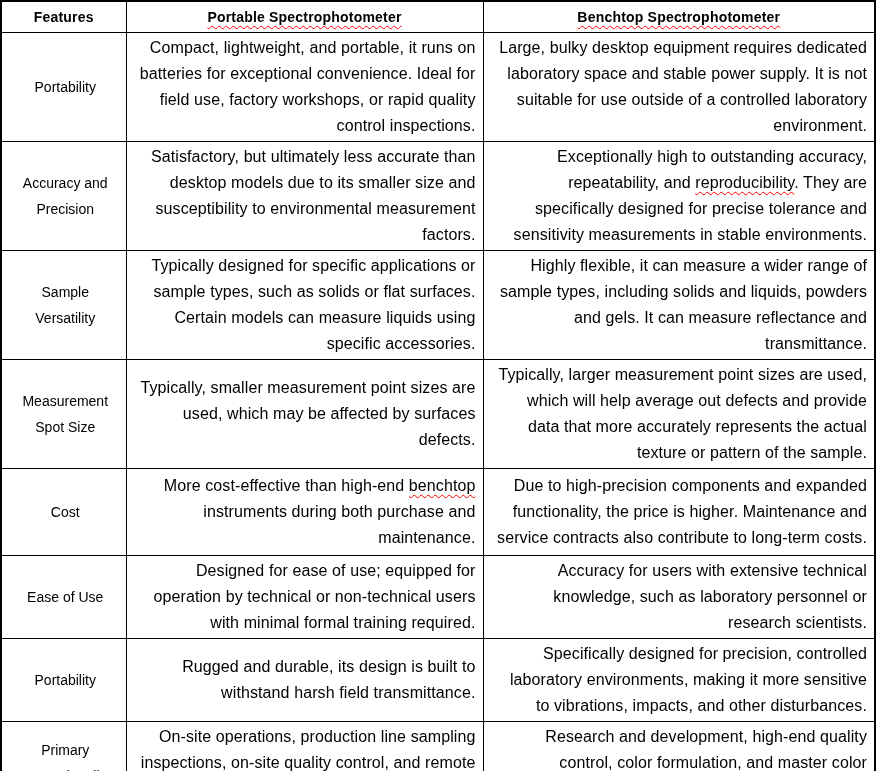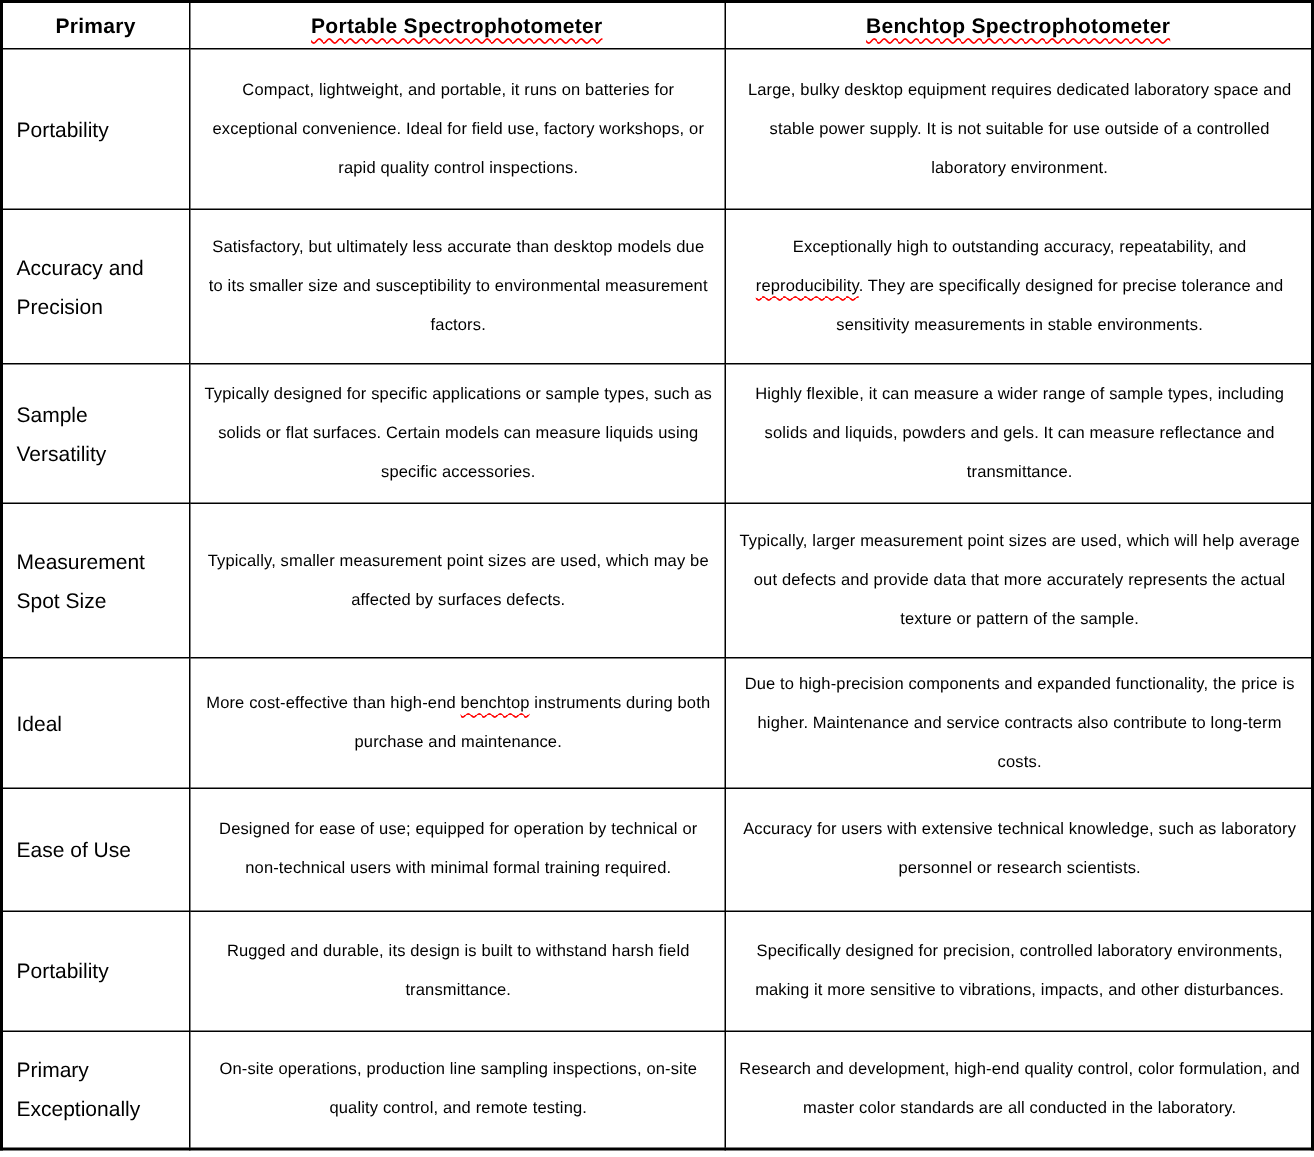--- a/index.html
+++ b/index.html
@@ -46,27 +46,27 @@
   tbody tr:nth-child(4) { height: 103px; }
   tbody tr:nth-child(5) { height: 87px;  }
   tbody tr:nth-child(6) { height: 82px;  }
   tbody tr:nth-child(7) { height: 80px;  }
   tbody tr:nth-child(8) { height: 79px;  }
 
   td.feature {
     font-size: 14px;
     line-height: 26px;
     padding: 2px 6px 2px 9px;
-    text-align: left;
+    text-align: center;
   }
   td.cell {
-    font-size: 11px;
+    font-size: 16px;
     line-height: 26px;
     padding: 2px 7px 2px 9px;
-    text-align: center;
+    text-align: right;
     letter-spacing: 0.1px;
     margin-left: 24px;
   }
   .squiggle {
     text-decoration-line: underline;
     text-decoration-style: wavy;
     text-decoration-color: #ff0000;
     text-decoration-thickness: 1px;
     text-underline-offset: 3px;
     text-decoration-skip-ink: none;
@@ -78,21 +78,21 @@
 <div class="page">
   <table class="compare">
     <colgroup>
       <col class="c-feature">
       <col class="c-portable">
       <col class="c-benchtop">
     </colgroup>
     <thead>
       <tr>
         <th>
-          <span>Primary</span>
+          <span>Features</span>
         </th>
         <th>
           <span class="squiggle">Portable Spectrophotometer</span>
         </th>
         <th>
           <span class="squiggle">Benchtop Spectrophotometer</span>
         </th>
       </tr>
     </thead>
     <tbody>
@@ -140,21 +140,21 @@
         <td class="cell">
           <span>Typically, smaller measurement point sizes are used, which may be affected by surfaces defects.</span>
         </td>
         <td class="cell">
           <span>Typically, larger measurement point sizes are used, which will help average out defects and provide data that more accurately represents the actual texture or pattern of the sample.</span>
         </td>
       </tr>
 
       <tr>
         <td class="feature">
-          <span>Ideal</span>
+          <span>Cost</span>
         </td>
         <td class="cell">
           <span>More cost-effective than high-end </span><span class="squiggle">benchtop</span><span> instruments during both purchase and maintenance.</span>
         </td>
         <td class="cell">
           <span>Due to high-precision components and expanded functionality, the price is higher. Maintenance and service contracts also contribute to long-term costs.</span>
         </td>
       </tr>
 
       <tr>

